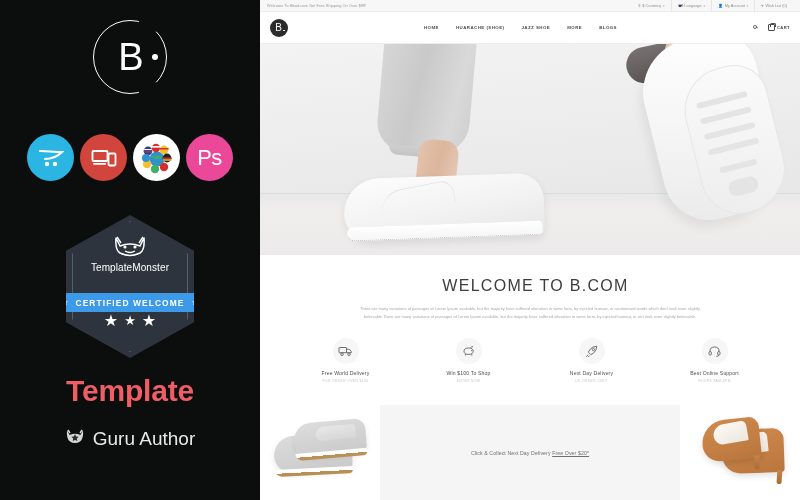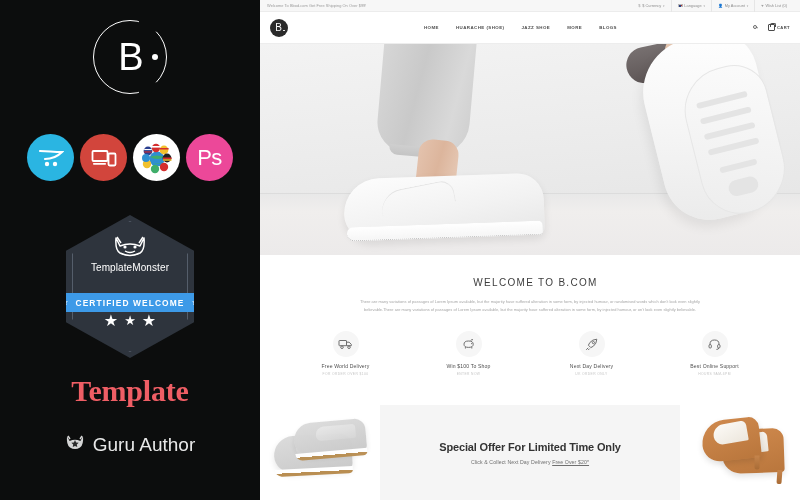--- a/index.html
+++ b/index.html
@@ -105,28 +105,28 @@
   .cert-star { color: #fff; font-size: 8px; }
   .hex-stars {
     position: absolute; bottom: 28px; left: 0; right: 0; z-index: 2;
     display: flex; align-items: center; justify-content: center; gap: 6px;
     color: #ffffff; font-size: 13px;
   }
   .hex-stars .big { font-size: 16px; }
 
   .tmela {
     margin-top: 16px;
-    font-family: Liberation Serif, serif;
+    font-family: Liberation Sans, sans-serif;
     font-size: 30px; font-weight: 700; letter-spacing: -0.2px;
     display: flex; align-items: baseline; gap: 8px;
   }
   .tmela .t1 { color: #ef5e65; }
   .tmela .t2 { color: #3bb5a8; }
   .guru {
-    margin-top: 25px; display: flex; align-items: center; gap: 8px;
+    margin-top: 19px; display: flex; align-items: center; gap: 8px;
   }
   .guru-txt { color: #e8e8e8; font-size: 19px; font-weight: 400; }
 
   
   .site {
     width: 540px; height: 500px; background: #ffffff;
     flex: 0 0 540px; overflow: hidden; position: relative;
   }
 
   
@@ -271,21 +271,21 @@
   }
   .ankle2 {
     position: absolute; right: 92px; top: -10px; width: 42px; height: 46px;
     background: linear-gradient(170deg,#e7cab4,#d9b49c);
     border-radius: 16px; transform: rotate(-10deg);
   }
 
   
   .welcome { padding: 22px 0 0; background: #fff; text-align: center; }
   .welcome h2 {
-    font-size: 10px; font-weight: 300; color: #3d3d3d;
+    font-size: 16px; font-weight: 300; color: #3d3d3d;
     letter-spacing: 1.3px;
     margin-left: 11px;
   }
   .welcome p {
     margin: 10px auto 0; width: 352px;
     font-size: 3.95px; line-height: 2.05; color: #a6a6a6; letter-spacing: .03px;
   }
 
   
   .services {
@@ -584,21 +584,20 @@
         <div class="svc-sub">Hours 9AM-6PM</div>
       </div>
     </div>
 
     <div class="offer">
       <div class="offer-left">
         <div class="boat"></div>
         <div class="boat boat2"></div>
       </div>
       <div class="offer-mid">
-        <div class="offer-h">Special Offer For Limited Time Only</div>
         <div class="offer-s">
           <span>Click &amp; Collect Next Day Delivery </span><u>Free Over $20*</u>
         </div>
       </div>
       <div class="offer-right">
         <div class="heel"></div>
         <div class="heel-inner"></div>
         <div class="heel heel2"></div>
       </div>
     </div>

